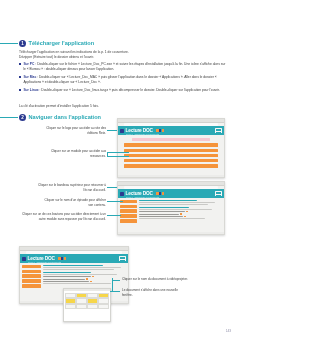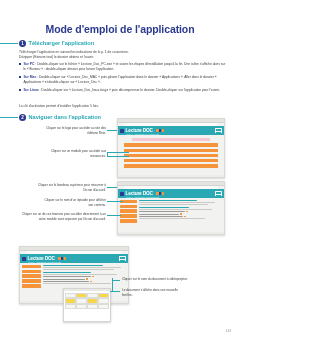--- a/index.html
+++ b/index.html
@@ -84,21 +84,20 @@
   .doc-grid i{display:block;height:3.2px;background:#f6f6f4;border:0.4px solid #dcdcd8;}
   .doc-grid i.y{background:#f6d64a;}
 
   .page-num{position:absolute;right:9px;bottom:6px;font-size:3.2px;color:#8f8fa8;}
 </style>
 </head>
 <body>
 
 <div class="page">
 
-  <div class="page-title">Mode d'emploi de l'application</div>
 
   <div class="sec-rule" style="left:0;top:43px;width:18px;"></div>
   <div class="section-head" style="left:19px;top:39.5px;">
     <span class="sec-num">1</span>
     <span class="sec-label">Télécharger l'application</span>
   </div>
 
   <div class="ptext" style="left:19px;top:50px;width:208px;">Télécharger l'application en suivant les indications de la p. 1 de couverture.</div>
   <div class="ptext" style="left:19px;top:55px;width:208px;">Dézipper (Extraire tout) le dossier obtenu et l'ouvrir.</div>
 

